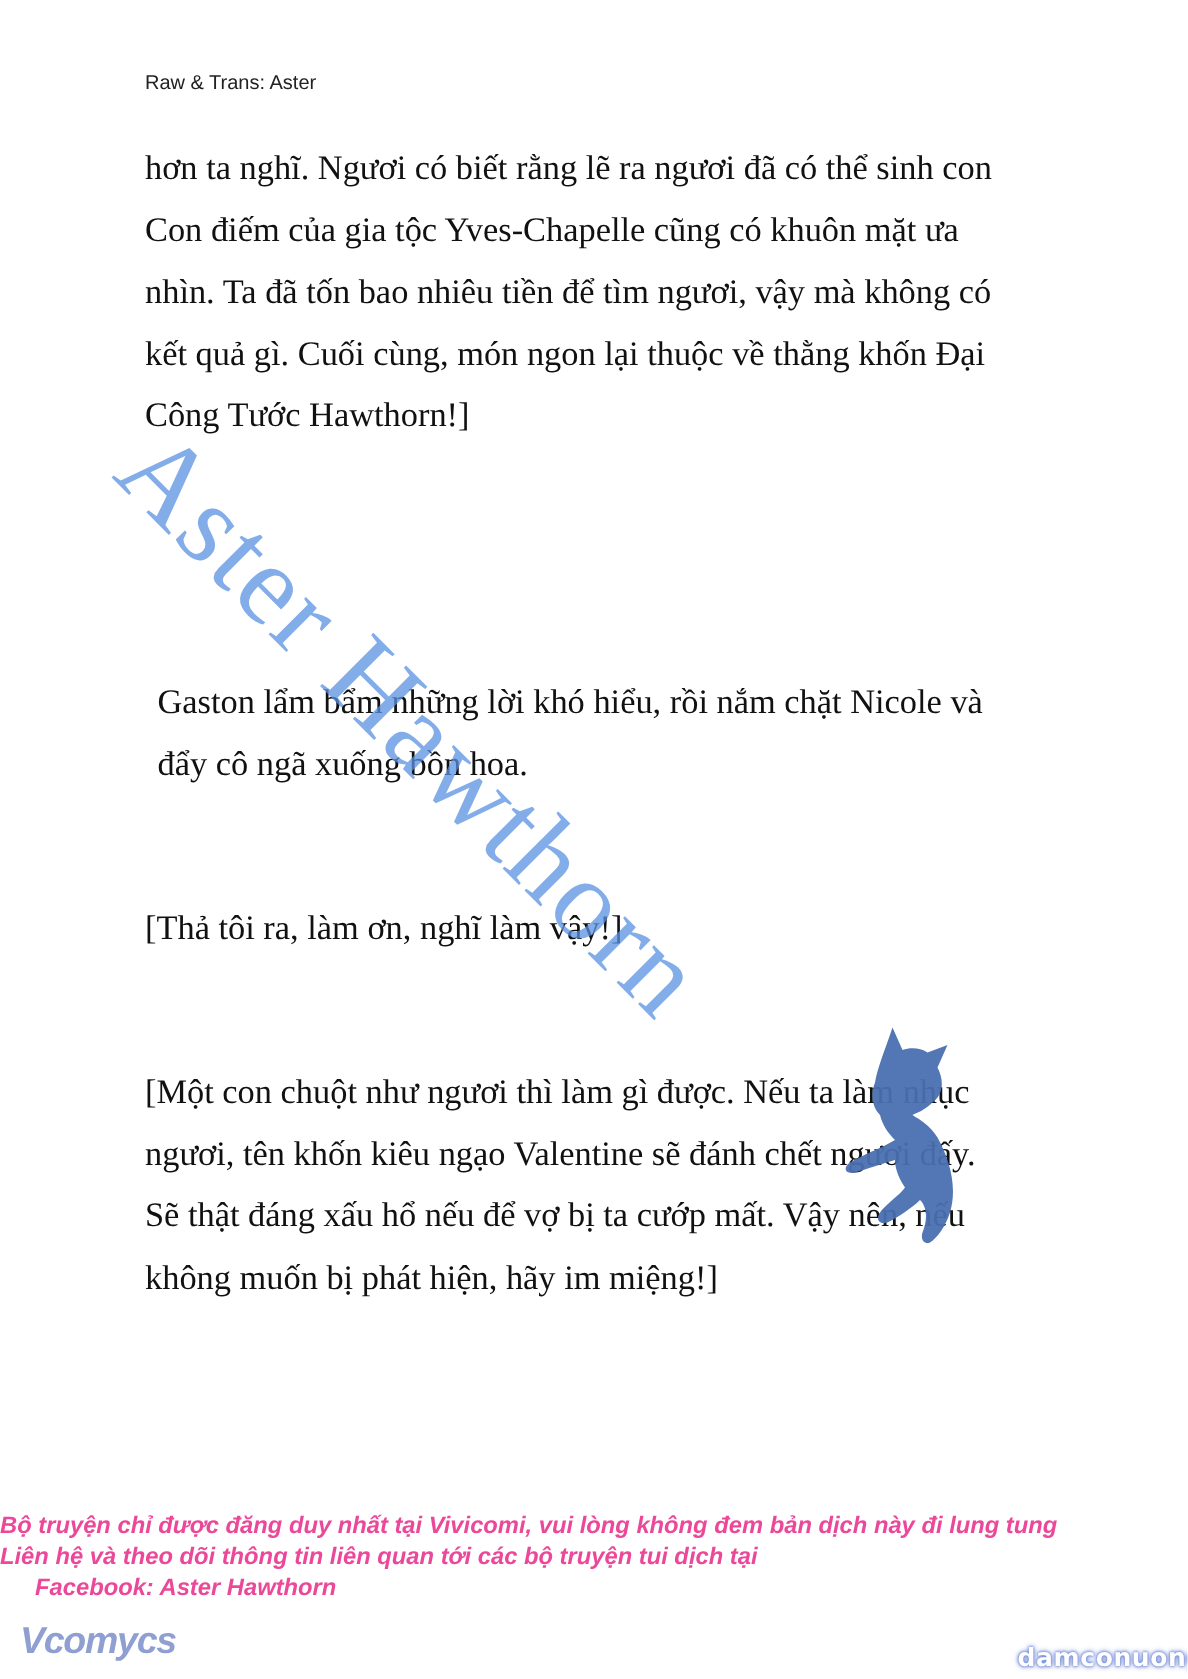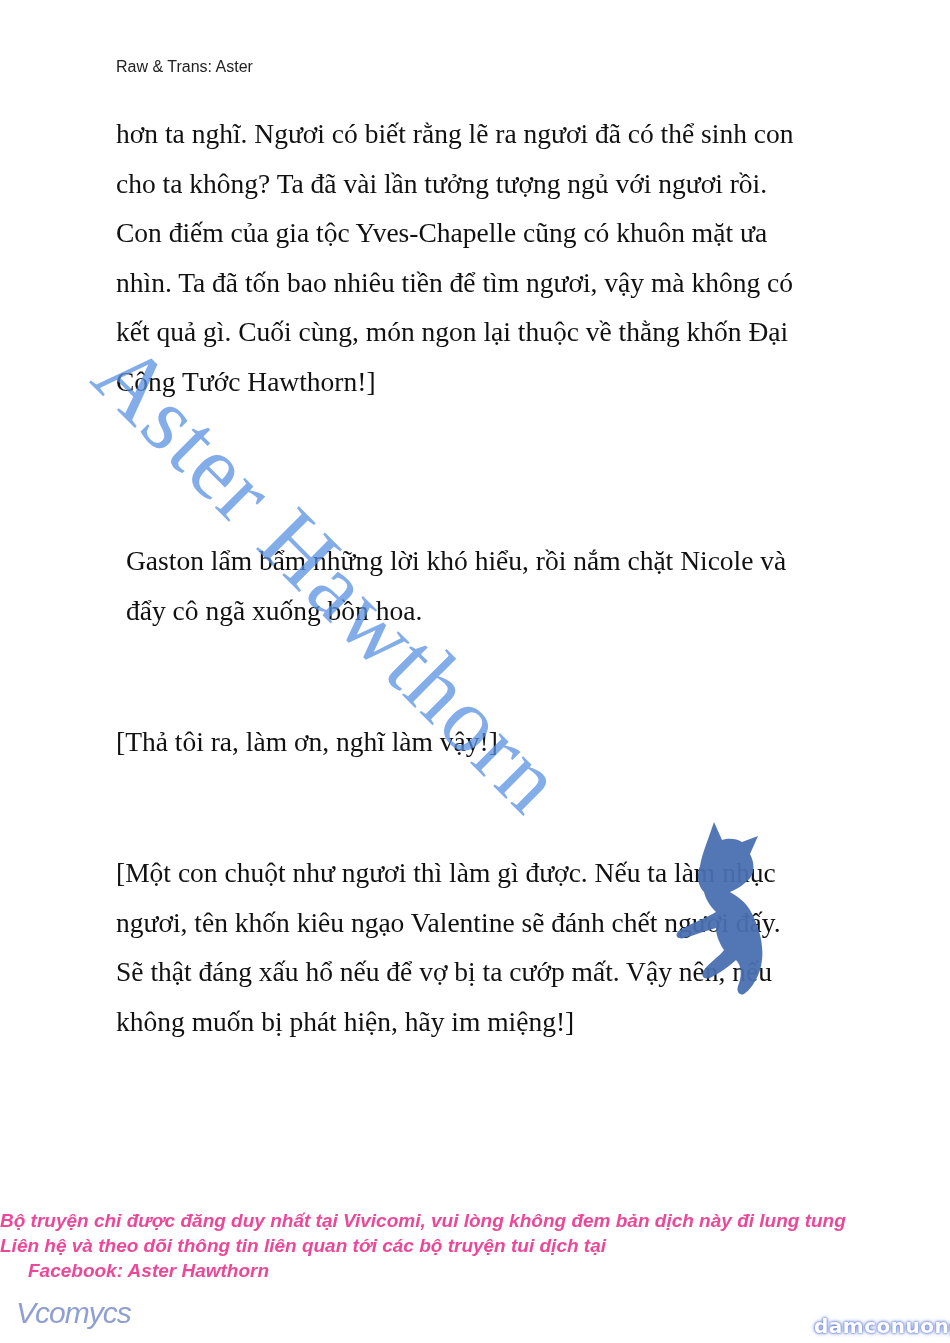--- a/index.html
+++ b/index.html
@@ -72,21 +72,21 @@
       font-weight: bold;
       font-size: 19px;
       color: #ec4899;
     }
     .logo-left {
       position: absolute;
       left: 16px;
       top: 1296px;
       font-family: "Liberation Sans", sans-serif;
       font-style: italic;
-      font-weight: normal;
+      font-weight: bold;
       font-size: 30px;
       color: #8f9fd2;
       letter-spacing: -1px;
       text-align: right;
     }
     .logo-right {
       position: absolute;
       left: 814px;
       top: 1314px;
       font-family: "DejaVu Sans", sans-serif;
@@ -99,21 +99,20 @@
   </style>
 </head>
 <body>
 
 <div class="page">
 
   <div class="header-credit">Raw &amp; Trans: Aster</div>
 
   <p class="body-text" style="top:109px;">
     <span class="line">hơn ta nghĩ. Ngươi có biết rằng lẽ ra ngươi đã có thể sinh con</span>
-    <span class="line">cho ta không? Ta đã vài lần tưởng tượng ngủ với ngươi rồi.</span>
     <span class="line">Con điếm của gia tộc Yves-Chapelle cũng có khuôn mặt ưa</span>
     <span class="line">nhìn. Ta đã tốn bao nhiêu tiền để tìm ngươi, vậy mà không có</span>
     <span class="line">kết quả gì. Cuối cùng, món ngon lại thuộc về thằng khốn Đại</span>
     <span class="line">Công Tước Hawthorn!]</span>
   </p>
 
   <p class="body-text" style="top:536px;margin-left:10px;">
     <span class="line">Gaston lẩm bẩm những lời khó hiểu, rồi nắm chặt Nicole và</span>
     <span class="line">đẩy cô ngã xuống bồn hoa.</span>
   </p>

